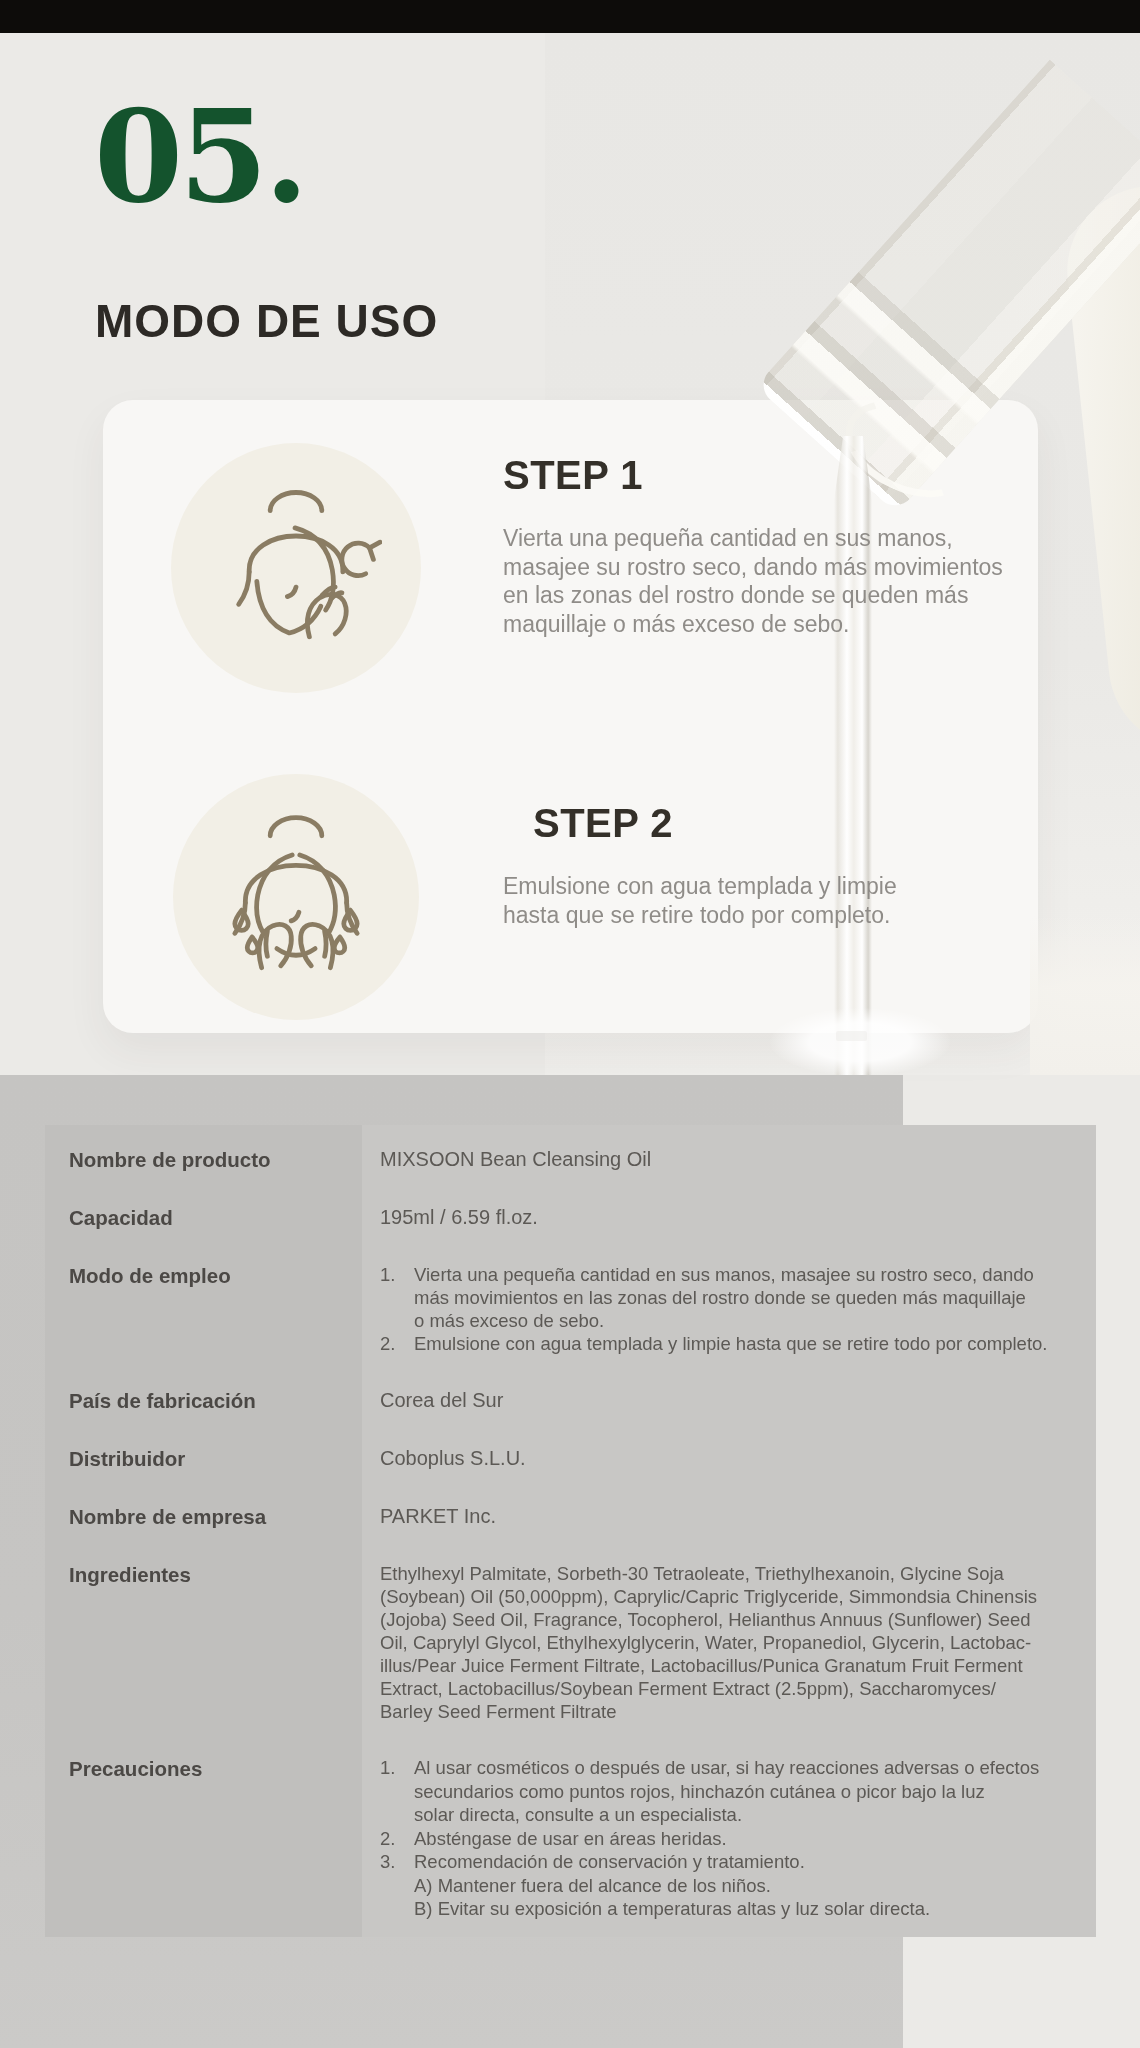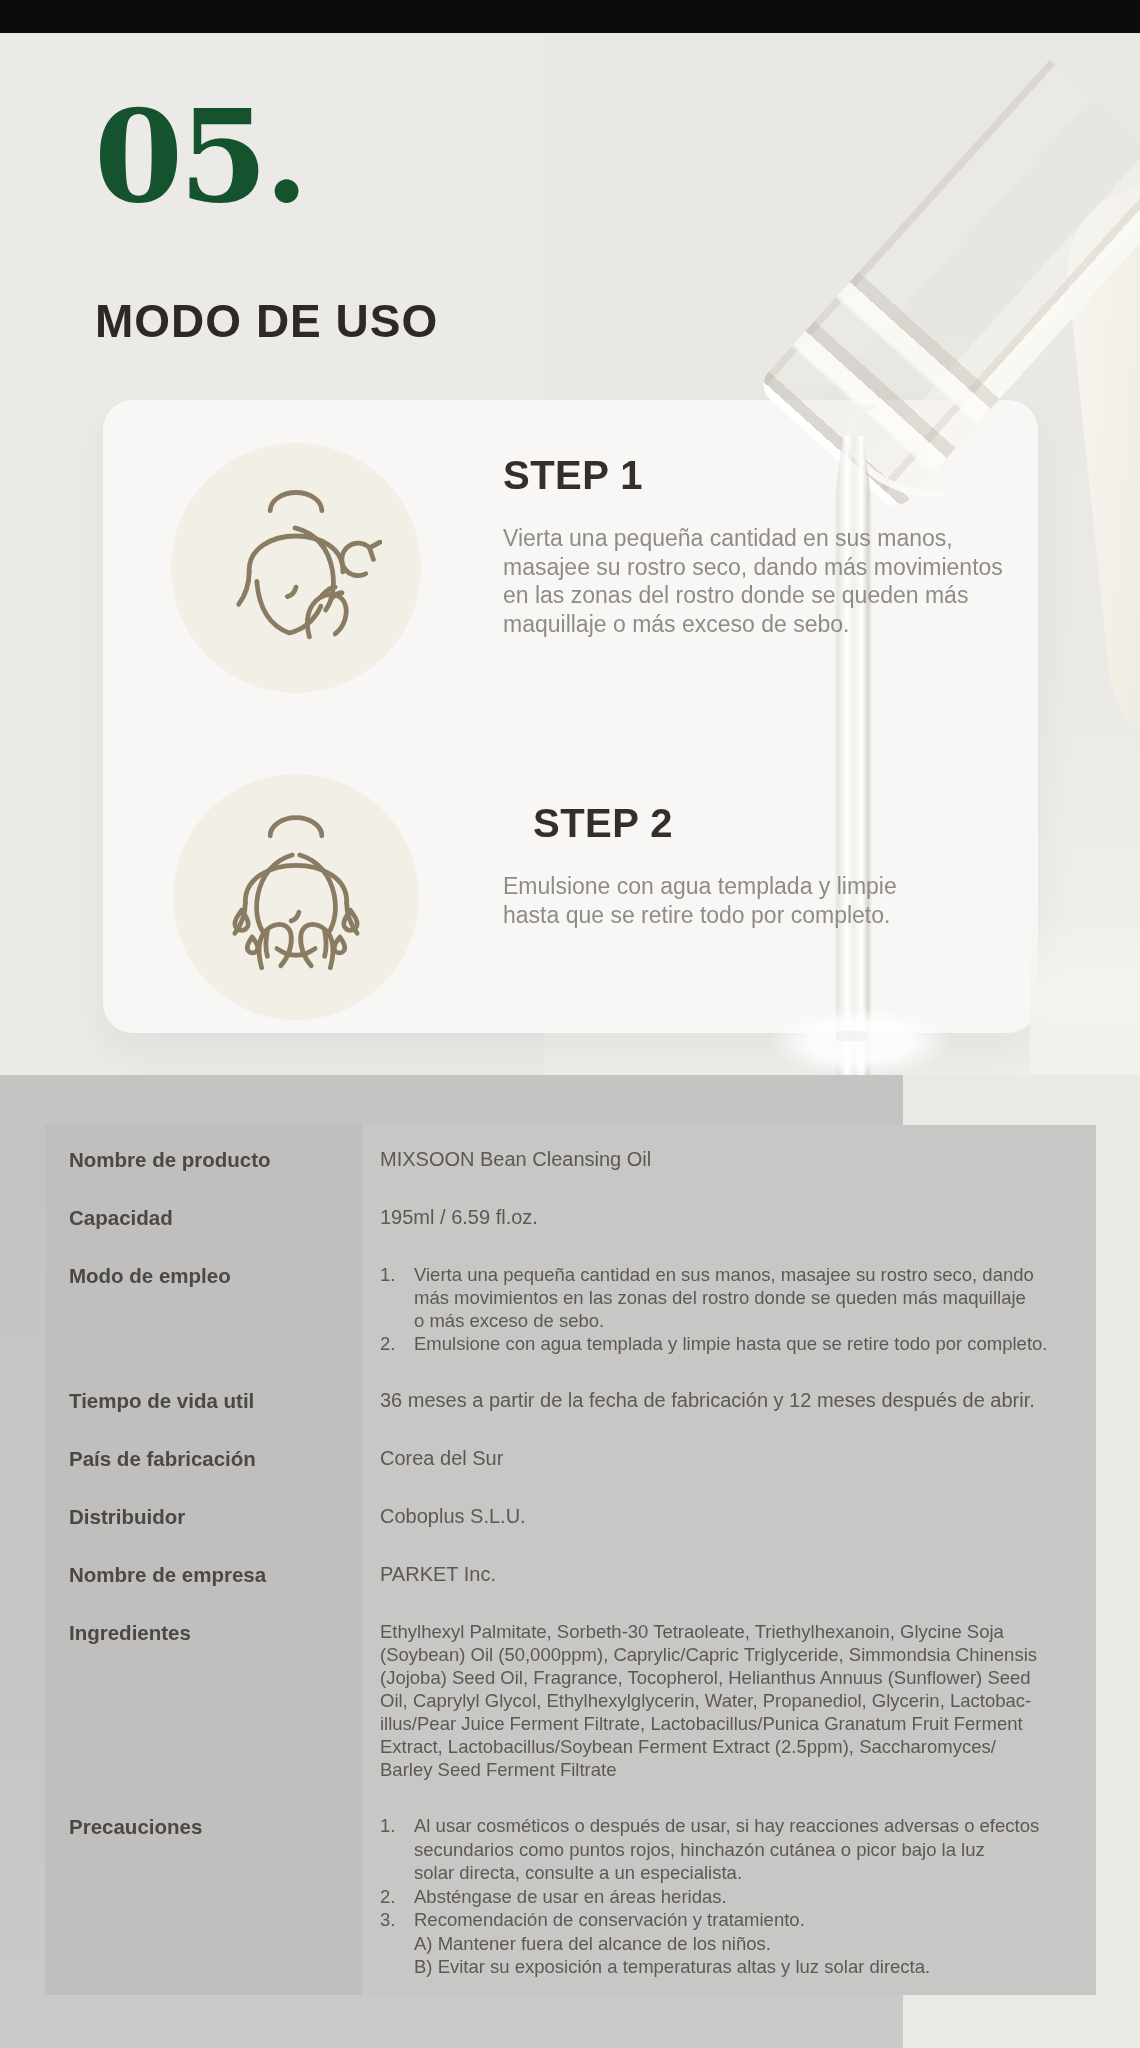--- a/index.html
+++ b/index.html
@@ -227,24 +227,20 @@
 más movimientos  en las zonas del rostro donde se queden más maquillaje
 o más exceso de sebo.</span>
           </div>
           <div class="li">
             <span class="li-num">2.</span>
             <span class="li-text">Emulsione con agua templada y limpie hasta que se retire todo por completo.</span>
           </div>
         </div>
       </div>
 
-      <div class="spec-row pt">
-        <div class="cell-label">Tiempo de vida util</div>
-        <div class="cell-value">36 meses a partir de la fecha de fabricación y 12 meses después de abrir.</div>
-      </div>
 
       <div class="spec-row pt">
         <div class="cell-label">País de fabricación</div>
         <div class="cell-value">Corea del Sur</div>
       </div>
 
       <div class="spec-row pt">
         <div class="cell-label">Distribuidor</div>
         <div class="cell-value">Coboplus S.L.U.</div>
       </div>

